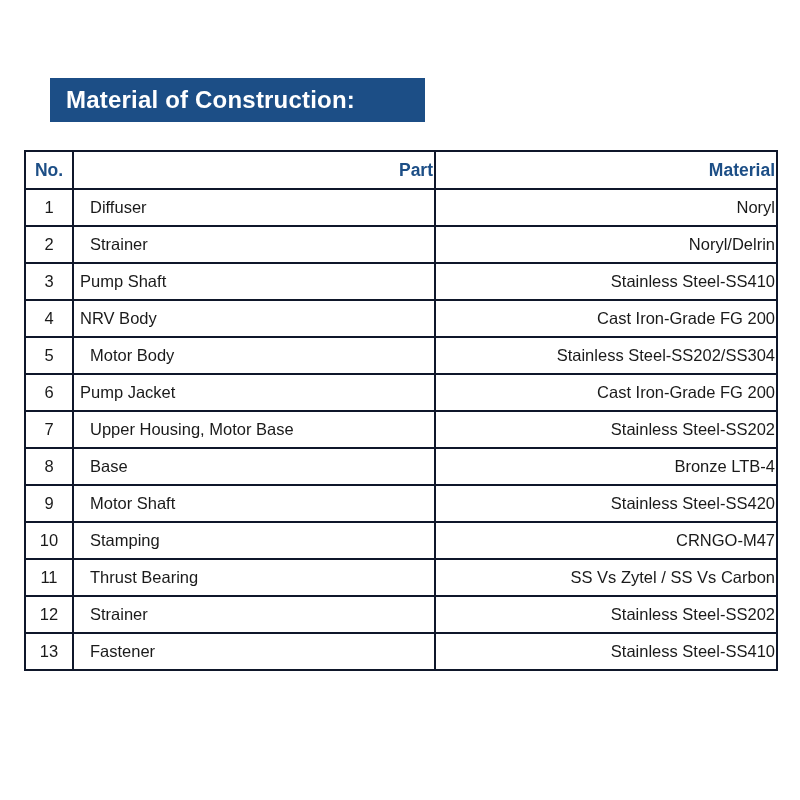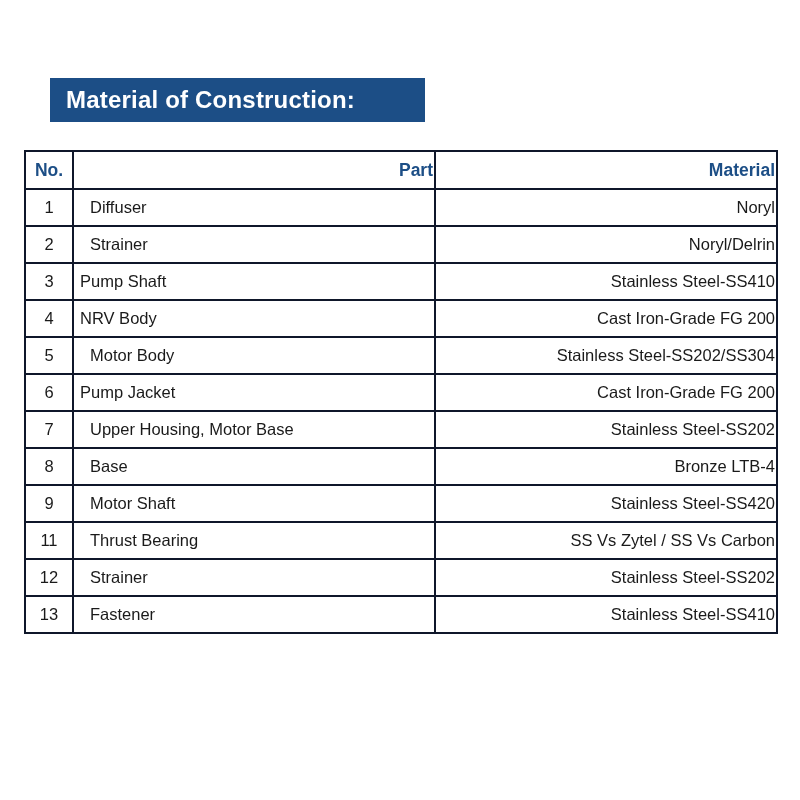--- a/index.html
+++ b/index.html
@@ -149,20 +149,25 @@
             <td class="no">8</td>
             <td class="part">Base</td>
             <td class="mat">Bronze LTB-4</td>
           </tr>
           <tr data-indent="0">
             <td class="no">9</td>
             <td class="part">Motor Shaft</td>
             <td class="mat">Stainless Steel-SS420</td>
           </tr>
           <tr data-indent="0">
+            <td class="no">10</td>
+            <td class="part">Stamping</td>
+            <td class="mat">CRNGO-M47</td>
+          </tr>
+          <tr data-indent="0">
             <td class="no">11</td>
             <td class="part">Thrust Bearing</td>
             <td class="mat">SS Vs Zytel / SS Vs Carbon</td>
           </tr>
           <tr data-indent="0">
             <td class="no">12</td>
             <td class="part">Strainer</td>
             <td class="mat">Stainless Steel-SS202</td>
           </tr>
           <tr data-indent="0">

